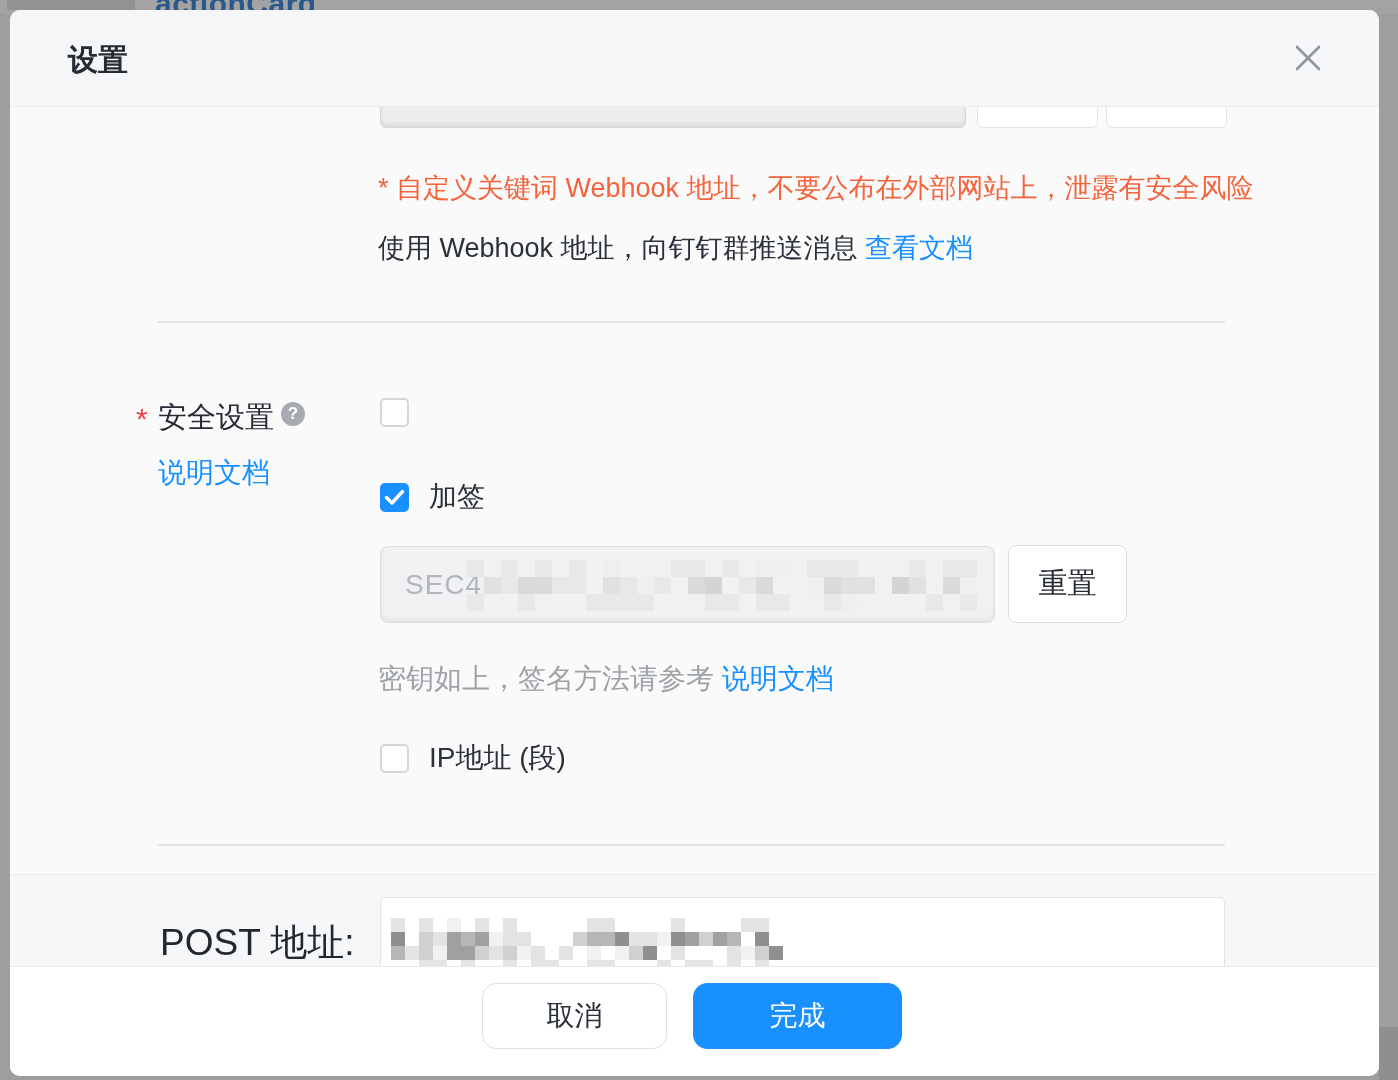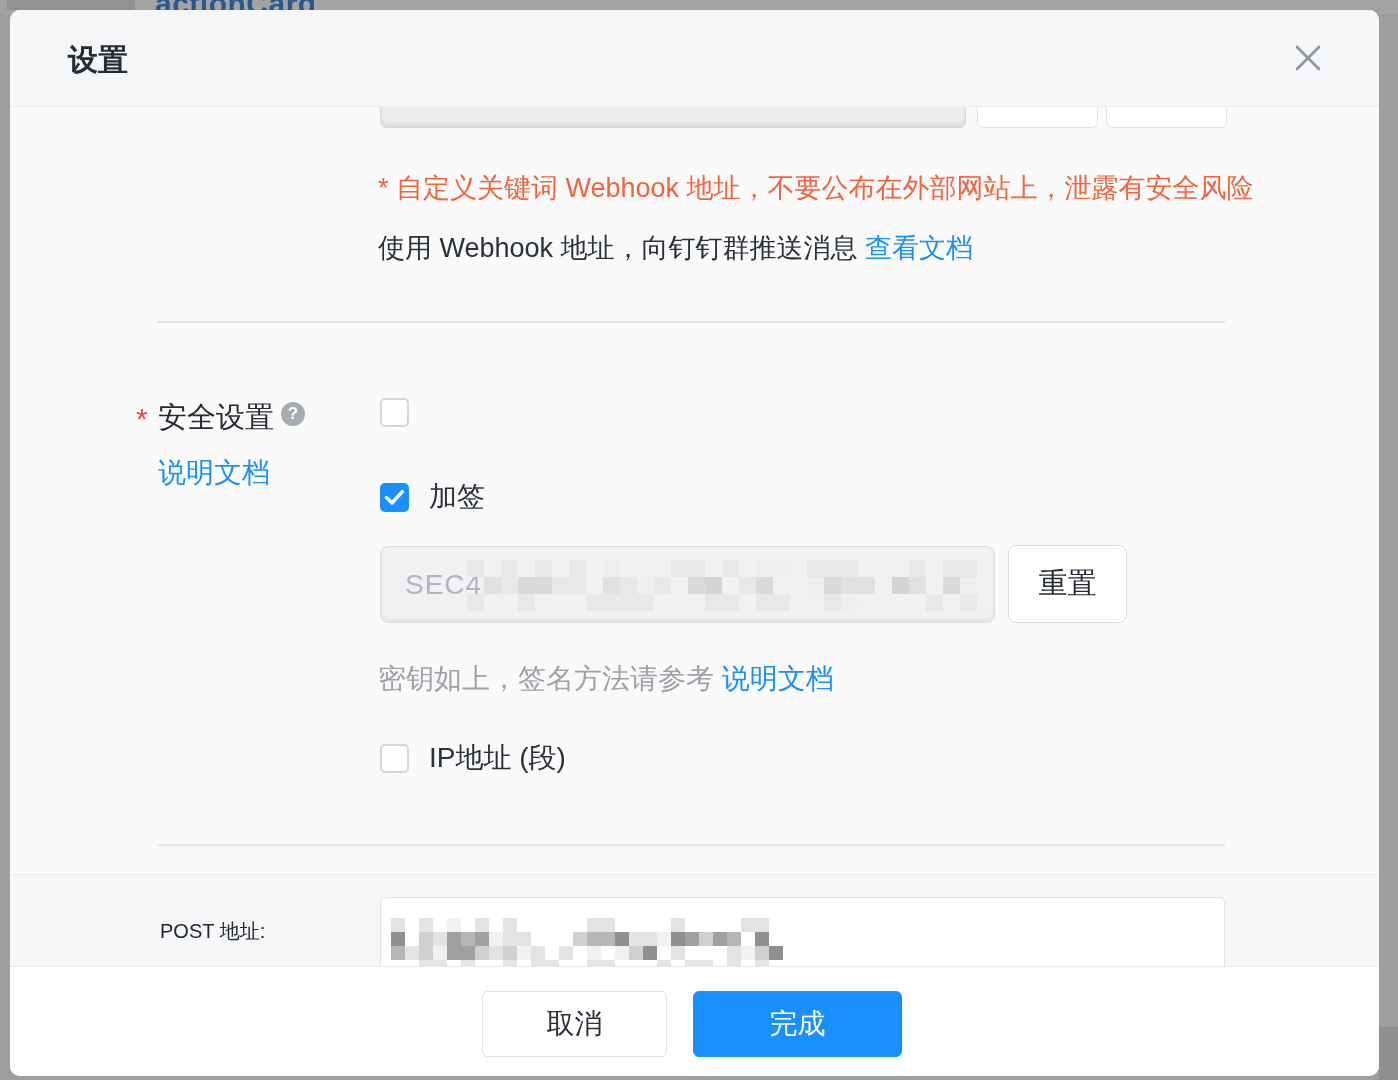--- a/index.html
+++ b/index.html
@@ -48,26 +48,26 @@
 
   .sec-input { position:absolute; left:370px; top:536px; width:615px; height:77px; background:#f0f1f3; border:1px solid #dadcde; border-radius:8px; box-shadow:inset 0 -3px 4px rgba(0,0,0,0.05); }
   .sec-prefix { position:absolute; left:24px; top:0; height:75px; display:flex; align-items:center; font-size:28px; color:#b2b5ba; letter-spacing:1px; }
   .mosaic { position:absolute; display:block; line-height:0; font-size:0; }
   .mosaic-sec { left:86px; top:13px; }
   .reset-btn { position:absolute; left:998px; top:535px; width:119px; height:78px; background:#ffffff; border:1px solid #dcdcde; border-radius:8px; font-size:29px; color:#262b33; display:flex; align-items:center; justify-content:center; cursor:pointer; }
 
   .hint-row { position:absolute; left:368px; top:650px; font-size:28px; color:#9da2a8; white-space:nowrap; }
 
   .post-band { position:absolute; left:0; top:864px; width:1369px; height:92px; background:#f6f7f8; border-top:1px solid #ebebed; }
-  .post-label { position:absolute; left:150px; top:908px; font-size:20px; color:#23282f; white-space:nowrap; }
+  .post-label { position:absolute; left:150px; top:908px; font-size:37px; color:#23282f; white-space:nowrap; }
   .post-input { position:absolute; left:370px; top:887px; width:845px; height:92px; background:#ffffff; border:1px solid #e1e3e5; border-radius:6px; z-index:15; }
   .mosaic-post { left:10px; top:20px; }
 
   .modal-footer { position:absolute; left:0; top:956px; width:1369px; height:110px; background:#ffffff; border-top:1px solid #e9e9eb; z-index:20; }
-  .btn { position:absolute; top:24px; height:66px; border-radius:6px; font-size:28px; display:flex; align-items:center; justify-content:center; cursor:pointer; }
+  .btn { position:absolute; top:16px; height:66px; border-radius:14px; font-size:28px; display:flex; align-items:center; justify-content:center; cursor:pointer; }
   .btn-cancel { left:472px; width:185px; background:#ffffff; border:1px solid #e0e0e2; color:#2b313a; }
   .btn-confirm { left:683px; width:209px; background:#1890ff; border:1px solid #1890ff; color:#ffffff; }
 </style>
 </head>
 <body>
 
 <div class="stage">
 
   <div class="page-top">
     <div class="dim-block"></div>

